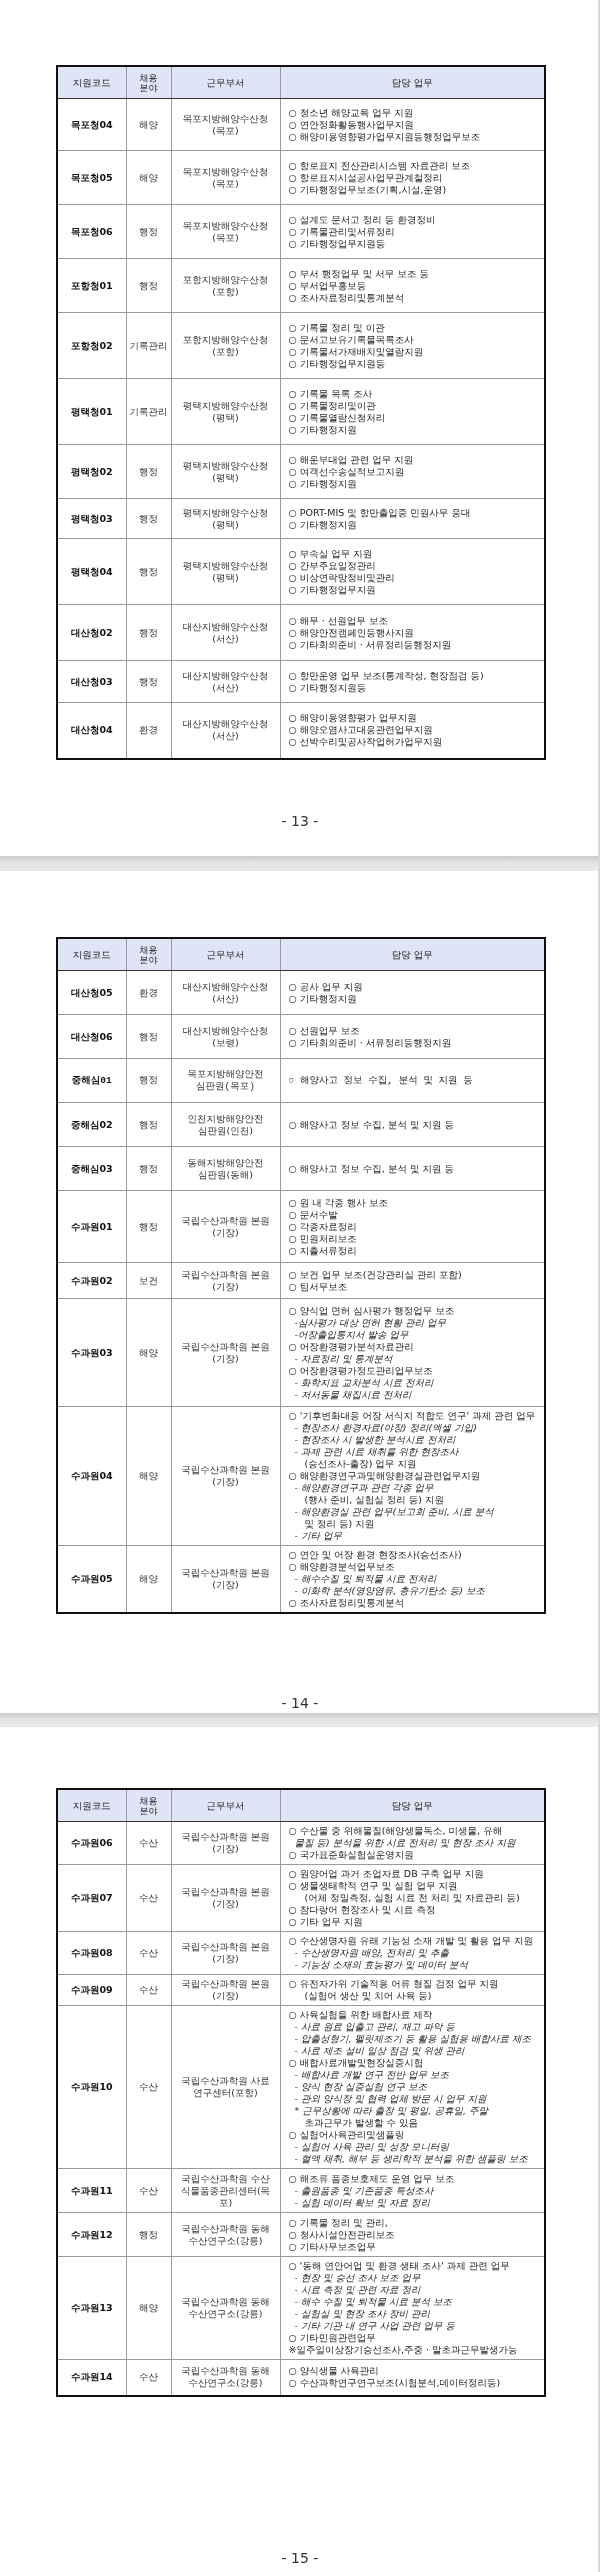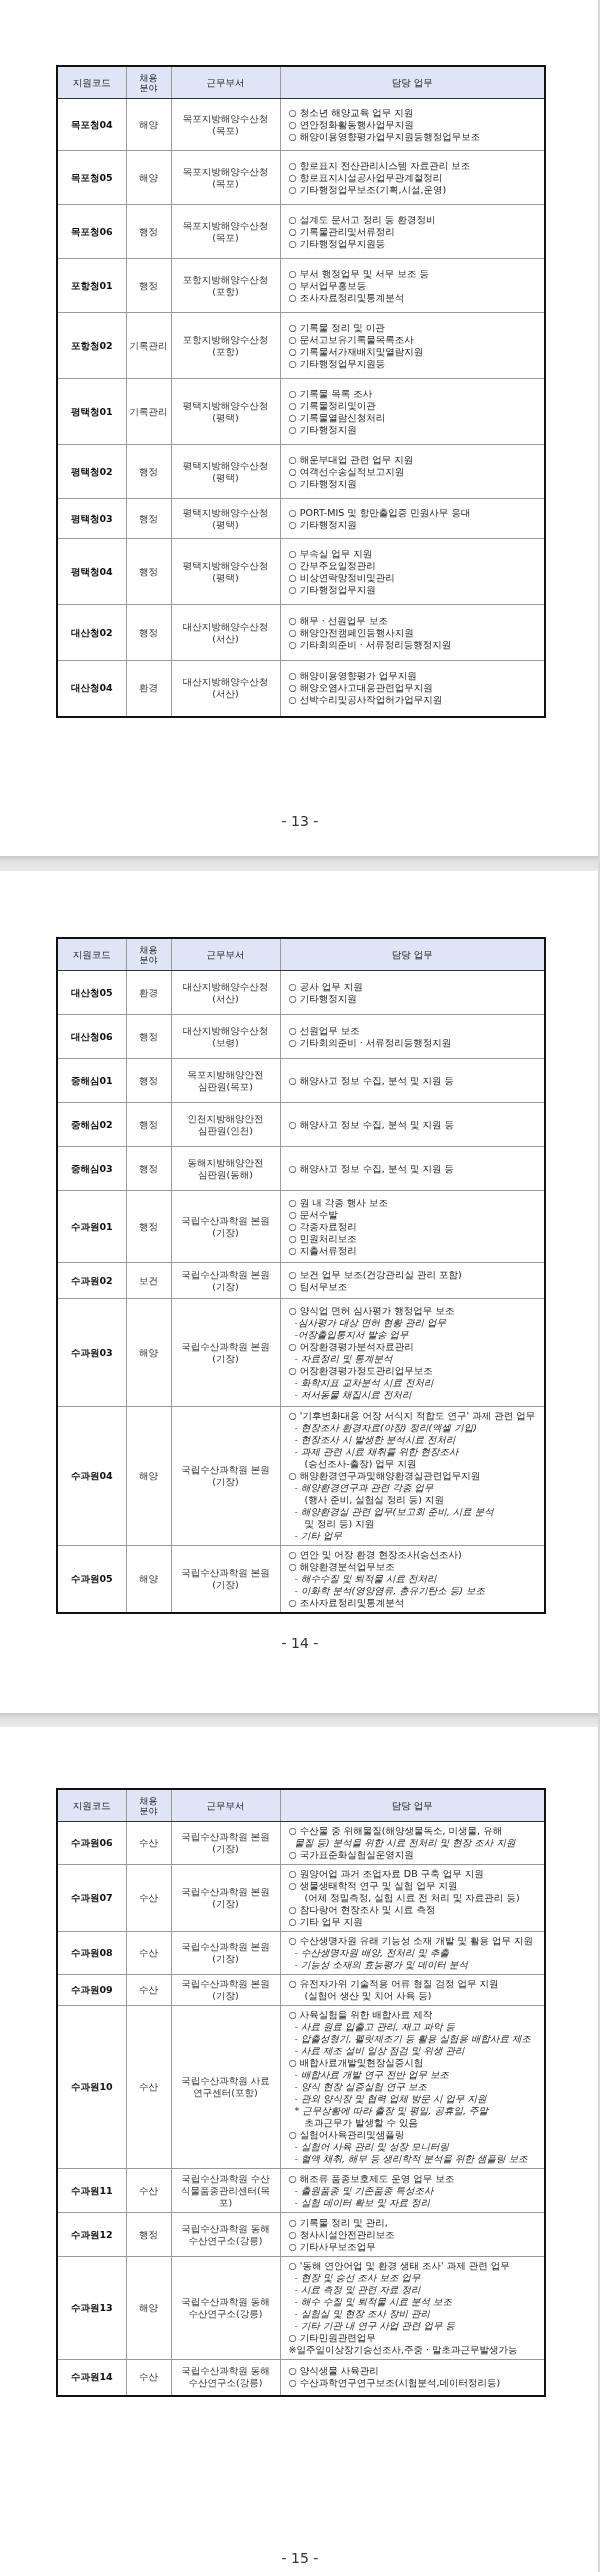--- a/index.html
+++ b/index.html
@@ -216,20 +216,32 @@
             <td class="dept">
               <span class="line">대산지방해양수산청</span>
               <span class="line">(서산)</span>
             </td>
             <td class="duties">
               <span class="line">○ 해무 · 선원업무 보조</span>
               <span class="line">○ 해양안전캠페인등행사지원</span>
               <span class="line">○ 기타회의준비 · 서류정리등행정지원</span>
             </td>
           </tr>
+          <tr style="height: 42px;">
+            <td class="code">대산청03</td>
+            <td class="field">행정</td>
+            <td class="dept">
+              <span class="line">대산지방해양수산청</span>
+              <span class="line">(서산)</span>
+            </td>
+            <td class="duties">
+              <span class="line">○ 항만운영 업무 보조(통계작성, 현장점검 등)</span>
+              <span class="line">○ 기타행정지원등</span>
+            </td>
+          </tr>
           <tr style="height: 56px;">
             <td class="code">대산청04</td>
             <td class="field">환경</td>
             <td class="dept">
               <span class="line">대산지방해양수산청</span>
               <span class="line">(서산)</span>
             </td>
             <td class="duties">
               <span class="line">○ 해양이용영향평가 업무지원</span>
               <span class="line">○ 해양오염사고대응관련업무지원</span>
@@ -277,21 +289,21 @@
             <td class="field">행정</td>
             <td class="dept">
               <span class="line">대산지방해양수산청</span>
               <span class="line">(보령)</span>
             </td>
             <td class="duties">
               <span class="line">○ 선원업무 보조</span>
               <span class="line">○ 기타회의준비 · 서류정리등행정지원</span>
             </td>
           </tr>
-          <tr style="height: 44px;">
+          <tr style="height: 44px; font-family: Liberation Mono, monospace;">
             <td class="code">중해심01</td>
             <td class="field">행정</td>
             <td class="dept">
               <span class="line">목포지방해양안전</span>
               <span class="line">심판원(목포)</span>
             </td>
             <td class="duties">
               <span class="line">○ 해양사고 정보 수집, 분석 및 지원 등</span>
             </td>
           </tr>
@@ -393,21 +405,21 @@
             <td class="duties">
               <span class="line">○ 연안 및 어장 환경 현장조사(승선조사)</span>
               <span class="line">○ 해양환경분석업무보조</span>
               <span class="line sub">- 해수수질 및 퇴적물 시료 전처리</span>
               <span class="line sub">- 이화학 분석(영양염류, 총유기탄소 등) 보조</span>
               <span class="line">○ 조사자료정리및통계분석</span>
             </td>
           </tr>
         </tbody>
       </table>
-      <div class="pagenum" style="top: 764px;">- 14 -</div>
+      <div class="pagenum" style="top: 824px;">- 14 -</div>
     </div>
     <div class="page" style="top: 1727px; height: 845px;">
       <table class="duty" style="top: 61px;">
         <colgroup>
           <col style="width: 69px;">
           <col style="width: 45px;">
           <col style="width: 109px;">
           <col style="width: 265px;">
         </colgroup>
         <thead>

